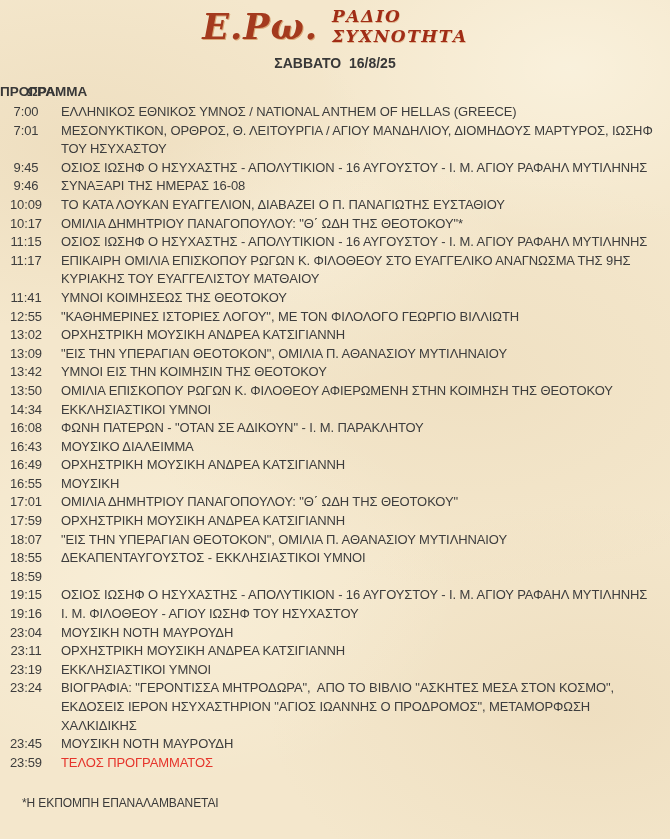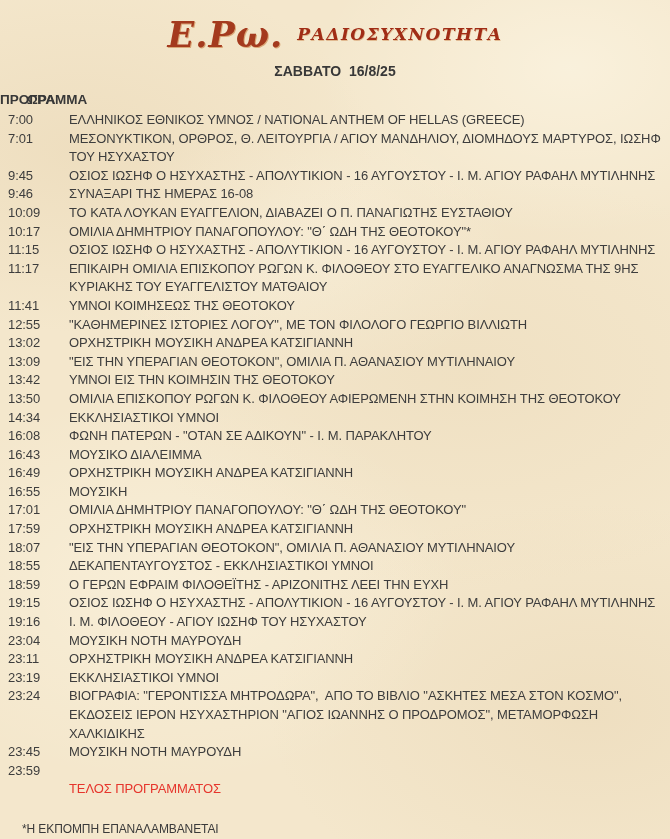--- a/index.html
+++ b/index.html
@@ -17,55 +17,55 @@
     color:var(--ink);
     background:
       radial-gradient(420px 260px at 12% 18%, rgba(214,186,140,0.20), transparent 70%),
       radial-gradient(360px 240px at 85% 8%,  rgba(255,250,235,0.50), transparent 70%),
       radial-gradient(500px 300px at 70% 45%, rgba(216,190,146,0.16), transparent 70%),
       radial-gradient(420px 280px at 25% 70%, rgba(255,249,232,0.40), transparent 70%),
       radial-gradient(460px 300px at 88% 85%, rgba(213,184,138,0.18), transparent 70%),
       radial-gradient(300px 200px at 45% 30%, rgba(255,250,236,0.35), transparent 70%),
       var(--bg);
   }
-  .page{width:670px;height:839px;padding-top:8px;}
+  .page{width:670px;height:839px;}
   
   .logo-row{
     display:flex;justify-content:center;align-items:center;
     gap:14px;height:52px;
   }
   .logo{
     font-family:"DejaVu Serif",serif;font-style:italic;font-weight:bold;
     font-size:35px;color:var(--logo);
     text-shadow:1px 1px 0 rgba(196,116,52,0.55);
     letter-spacing:1px;
   }
   .station{
-    display:flex;
+    display:flex;flex-direction:column;
     font-family:"DejaVu Serif",serif;font-style:italic;font-weight:bold;
     font-size:17px;line-height:20px;color:var(--station);
     letter-spacing:1.5px;
     text-shadow:0.5px 0.5px 0 rgba(196,116,52,0.4);
   }
   .date-line{
     margin-top:2px;text-align:center;font-weight:bold;font-size:14px;
     color:#383838;white-space:pre;line-height:19px;
   }
   .colhead{
     position:relative;height:18px;line-height:18px;margin-top:10px;
     font-weight:bold;font-size:13.5px;color:#383838;
   }
   .colhead .hora{position:absolute;left:27px;}
   .colhead .prog{display:block;text-align:left;}
   
   .schedule{margin-top:2px;}
   .row{display:flex;font-size:13px;line-height:18.6px;letter-spacing:-0.1px;}
-  .row .time{flex:none;width:52px;text-align:left;margin-left:8px;}
+  .row .time{flex:none;width:52px;text-align:center;}
   .row .desc{margin-left:9px;white-space:pre-wrap;padding-right:6px;}
-  .row.end .desc{color:var(--accent);margin-top:18px;}
+  .row.end .desc{color:var(--accent);}
   
   .footnote{
     margin-top:24px;padding-left:22px;
     font-size:12px;color:#3a3a3a;letter-spacing:-0.1px;
   }
 </style>
 </head>
 <body>
 
 <div class="page">
@@ -177,21 +177,20 @@
       <div class="row">
         <span class="time">18:07</span>
         <span class="desc">"ΕΙΣ ΤΗΝ ΥΠΕΡΑΓΙΑΝ ΘΕΟΤΟΚΟΝ", ΟΜΙΛΙΑ Π. ΑΘΑΝΑΣΙΟΥ ΜΥΤΙΛΗΝΑΙΟΥ</span>
       </div>
       <div class="row">
         <span class="time">18:55</span>
         <span class="desc">ΔΕΚΑΠΕΝΤΑΥΓΟΥΣΤΟΣ - ΕΚΚΛΗΣΙΑΣΤΙΚΟΙ ΥΜΝΟΙ</span>
       </div>
       <div class="row">
         <span class="time">18:59</span>
-        <span class="desc">Ο ΓΕΡΩΝ ΕΦΡΑΙΜ ΦΙΛΟΘΕΪΤΗΣ - ΑΡΙΖΟΝΙΤΗΣ ΛΕΕΙ ΤΗΝ ΕΥΧΗ</span>
       </div>
       <div class="row">
         <span class="time">19:15</span>
         <span class="desc">ΟΣΙΟΣ ΙΩΣΗΦ Ο ΗΣΥΧΑΣΤΗΣ - ΑΠΟΛΥΤΙΚΙΟΝ - 16 ΑΥΓΟΥΣΤΟΥ - Ι. Μ. ΑΓΙΟΥ ΡΑΦΑΗΛ ΜΥΤΙΛΗΝΗΣ</span>
       </div>
       <div class="row">
         <span class="time">19:16</span>
         <span class="desc">Ι. Μ. ΦΙΛΟΘΕΟΥ - ΑΓΙΟΥ ΙΩΣΗΦ ΤΟΥ ΗΣΥΧΑΣΤΟΥ</span>
       </div>
       <div class="row">

